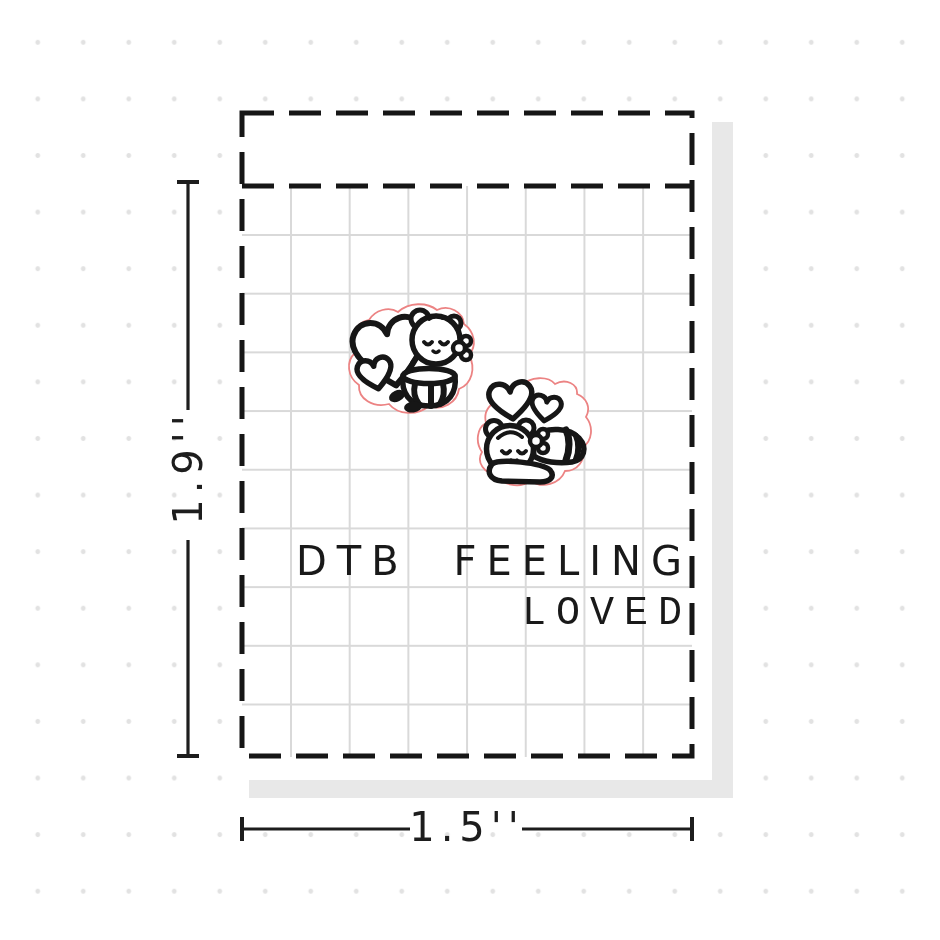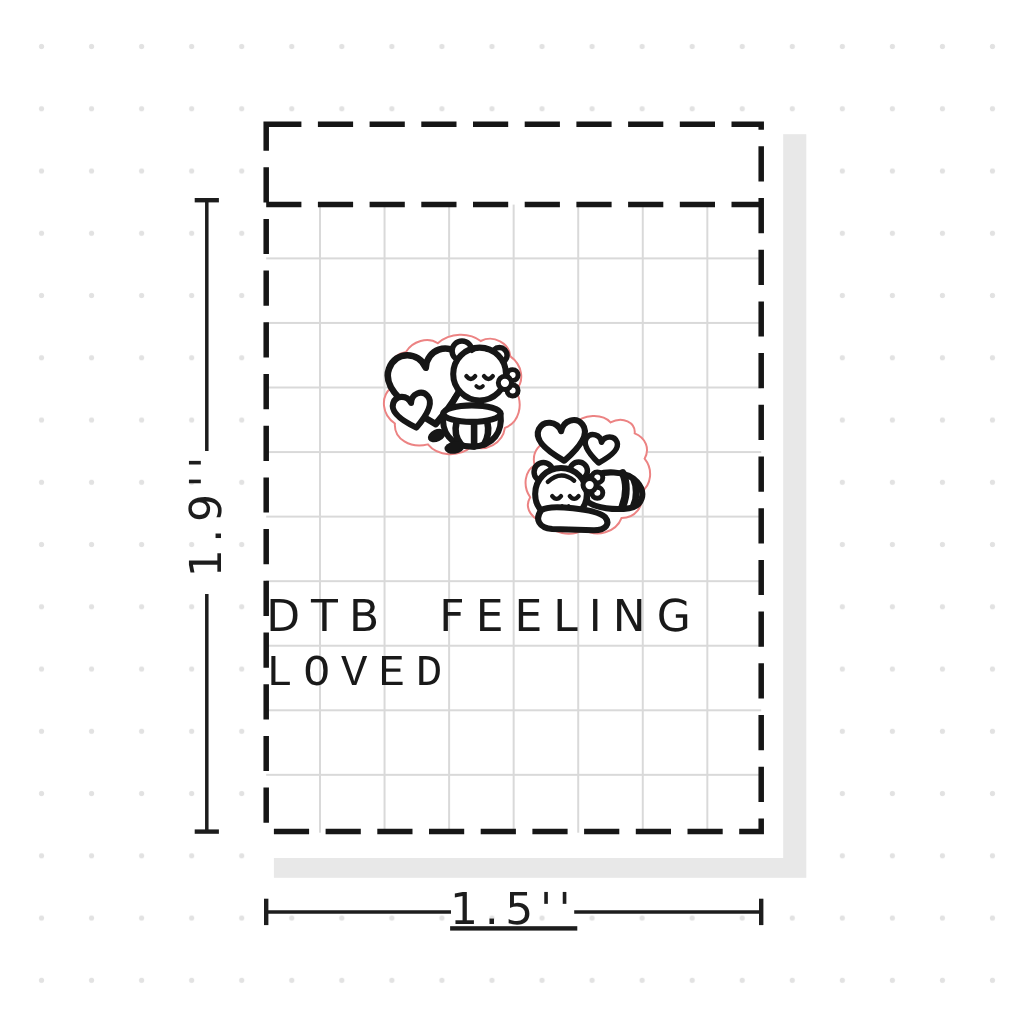--- a/index.html
+++ b/index.html
@@ -45,32 +45,32 @@
   .overlay{position:absolute;left:0;top:0;}
   .cut{fill:none;stroke:var(--ink);stroke-width:5;stroke-dasharray:32 15;}
   .dim{stroke:#1d1d1d;stroke-width:3.2;fill:none;}
   .dim-cap{stroke:#1d1d1d;stroke-width:4;fill:none;}
   .sticker{position:absolute;}
   .sticker .outline{fill:#ffffff;stroke:var(--diecut);stroke-width:1.8;}
   .sticker .ln{fill:#ffffff;stroke:var(--ink);stroke-linecap:round;stroke-linejoin:round;}
   .sticker .open{fill:none;stroke:var(--ink);stroke-linecap:round;}
   .sticker .solid{fill:var(--ink);stroke:none;}
   .title-line{
-    position:absolute;left:242px;width:450px;text-align:left;
+    position:absolute;left:242px;width:450px;text-align:right;
     color:#191919;font-size:40px;font-weight:500;
     letter-spacing:10px;word-spacing:22px;white-space:nowrap;
   }
   .title-line.l1{top:538px;}
   .title-line.l2{top:591px;font-family:Liberation Mono, monospace;}
   .dim-label{
     position:absolute;color:#1d1d1d;font-size:40px;font-weight:500;
     letter-spacing:6px;white-space:nowrap;
   }
   .dim-label.height{left:188px;top:467px;transform:translate(-50%,-50%) rotate(-90deg);}
-  .dim-label.width{left:467px;top:827px;transform:translate(-50%,-50%);text-decoration:underline;}
+  .dim-label.width{left:467px;top:827px;transform:translate(-50%,-50%);}
 </style>
 </head>
 <body>
 
 <div class="dots-bg"></div>
 
 <div class="sheet-shadow"></div>
 <div class="sheet-paper"></div>
 <div class="grid-area"></div>
 

